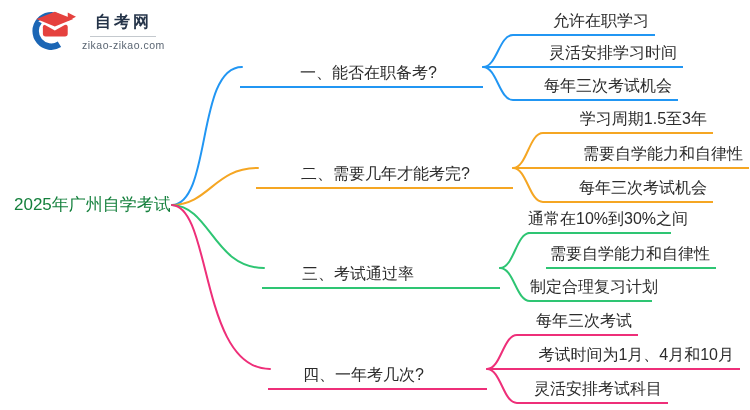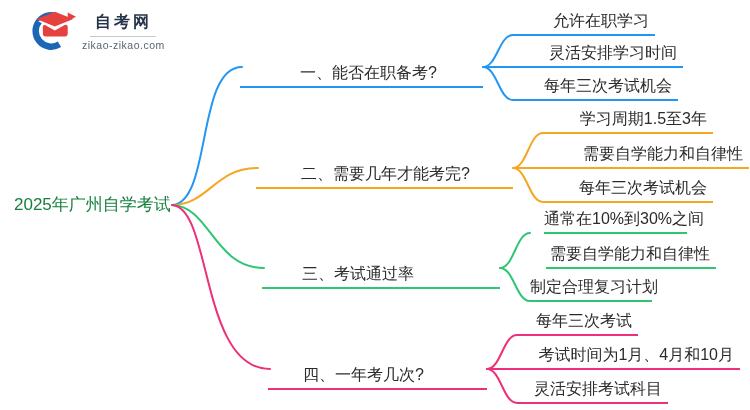--- a/index.html
+++ b/index.html
@@ -65,21 +65,21 @@
   <div class="node child-node" style="left: 513px; top: 9px; width: 142px; border-bottom-color: rgb(33, 150, 243);">允许在职学习</div>
   <div class="node child-node" style="left: 483px; top: 41px; width: 200px; border-bottom-color: rgb(33, 150, 243);">灵活安排学习时间</div>
   <div class="node child-node" style="left: 513px; top: 74px; width: 165px; border-bottom-color: rgb(33, 150, 243);">每年三次考试机会</div>
 
   <div class="node parent-node" style="left: 256px; top: 141px; width: 257px; padding-left: 45px; border-bottom-color: rgb(245, 166, 35);">二、需要几年才能考完?</div>
   <div class="node child-node" style="left: 543px; top: 107px; width: 170px; border-bottom-color: rgb(245, 166, 35);">学习周期1.5至3年</div>
   <div class="node child-node" style="left: 513px; top: 142px; width: 236px; border-bottom-color: rgb(245, 166, 35);">需要自学能力和自律性</div>
   <div class="node child-node" style="left: 543px; top: 176px; width: 170px; border-bottom-color: rgb(245, 166, 35);">每年三次考试机会</div>
 
   <div class="node parent-node" style="left: 262px; top: 241px; width: 238px; padding-left: 40px; border-bottom-color: rgb(46, 197, 115);">三、考试通过率</div>
-  <div class="node child-node" style="left: 544px; top: 207px; width: 143px; border-bottom-color: rgb(46, 197, 115);">通常在10%到30%之间</div>
+  <div class="node child-node" style="left: 528px; top: 207px; width: 143px; border-bottom-color: rgb(46, 197, 115);">通常在10%到30%之间</div>
   <div class="node child-node" style="left: 500px; top: 242px; width: 170px; border-bottom-color: rgb(46, 197, 115); margin-left: 46px;">需要自学能力和自律性</div>
   <div class="node child-node" style="left: 530px; top: 275px; width: 122px; border-bottom-color: rgb(46, 197, 115);">制定合理复习计划</div>
 
   <div class="node parent-node" style="left: 268px; top: 342px; width: 219px; padding-left: 35px; border-bottom-color: rgb(238, 47, 121);">四、一年考几次?</div>
   <div class="node child-node" style="left: 517px; top: 309px; width: 121px; border-bottom-color: rgb(238, 47, 121);">每年三次考试</div>
   <div class="node child-node" style="left: 487px; top: 343px; width: 253px; border-bottom-color: rgb(238, 47, 121);">考试时间为1月、4月和10月</div>
   <div class="node child-node" style="left: 517px; top: 377px; width: 151px; border-bottom-color: rgb(238, 47, 121);">灵活安排考试科目</div>
 
 </div>
 

